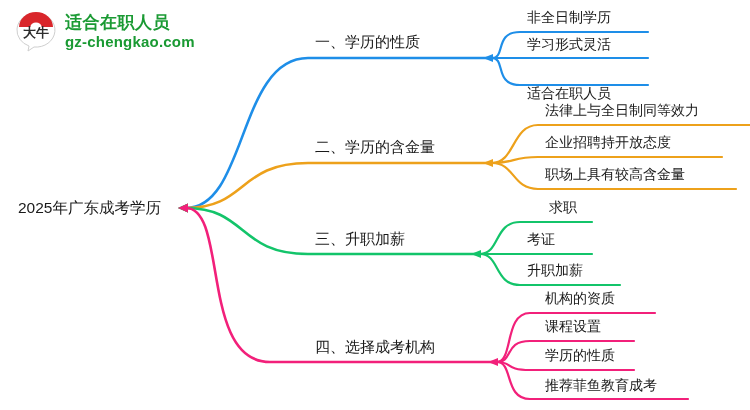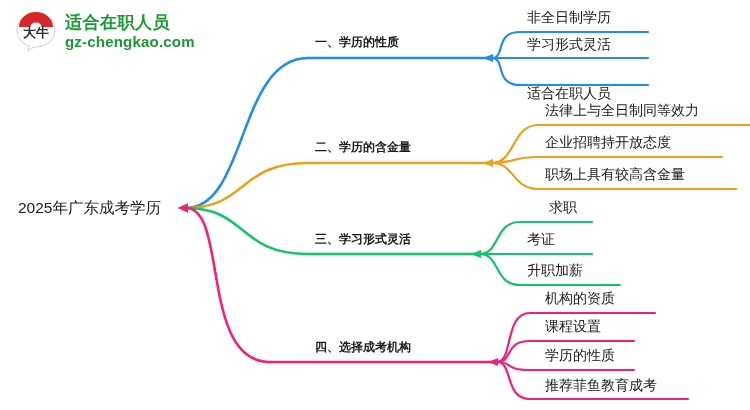--- a/index.html
+++ b/index.html
@@ -67,23 +67,22 @@
     position: absolute;
     color: #1a1a1a;
     white-space: nowrap;
     font-family: "Liberation Sans", "DejaVu Sans", sans-serif;
   }
   .root-label {
     font-size: 15.5px;
     transform: translateY(-50%);
   }
   .branch-label {
-    font-size: 12px;
+    font-size: 15px;
     transform: translateY(-50%);
-    font-weight: bold;
   }
   .leaf-label {
     font-size: 14px;
     transform: translateY(-50%);
   }
 </style>
 </head>
 <body>
 
 <div id="stage">
@@ -134,21 +133,21 @@
   <div id="labels">
       <div class="node-label root-label" style="left: 18px; top: 208px;">2025年广东成考学历</div>
       <div class="node-label branch-label" style="left: 315px; top: 42px;">一、学历的性质</div>
       <div class="node-label leaf-label" style="left: 527px; top: 18px;">非全日制学历</div>
       <div class="node-label leaf-label" style="left: 527px; top: 45px;">学习形式灵活</div>
       <div class="node-label leaf-label" style="left: 527px; top: 72px; margin-top: 22px;">适合在职人员</div>
       <div class="node-label branch-label" style="left: 315px; top: 147px;">二、学历的含金量</div>
       <div class="node-label leaf-label" style="left: 545px; top: 111px;">法律上与全日制同等效力</div>
       <div class="node-label leaf-label" style="left: 545px; top: 143px;">企业招聘持开放态度</div>
       <div class="node-label leaf-label" style="left: 545px; top: 175px;">职场上具有较高含金量</div>
-      <div class="node-label branch-label" style="left: 315px; top: 239px;">三、学习形式灵活</div>
+      <div class="node-label branch-label" style="left: 315px; top: 239px;">三、升职加薪</div>
       <div class="node-label leaf-label" style="left: 549px; top: 208px;">求职</div>
       <div class="node-label leaf-label" style="left: 527px; top: 240px;">考证</div>
       <div class="node-label leaf-label" style="left: 527px; top: 271px;">升职加薪</div>
       <div class="node-label branch-label" style="left: 315px; top: 347px;">四、选择成考机构</div>
       <div class="node-label leaf-label" style="left: 545px; top: 299px;">机构的资质</div>
       <div class="node-label leaf-label" style="left: 545px; top: 327px;">课程设置</div>
       <div class="node-label leaf-label" style="left: 545px; top: 356px;">学历的性质</div>
       <div class="node-label leaf-label" style="left: 545px; top: 386px;">推荐菲鱼教育成考</div>
     </div>
 

